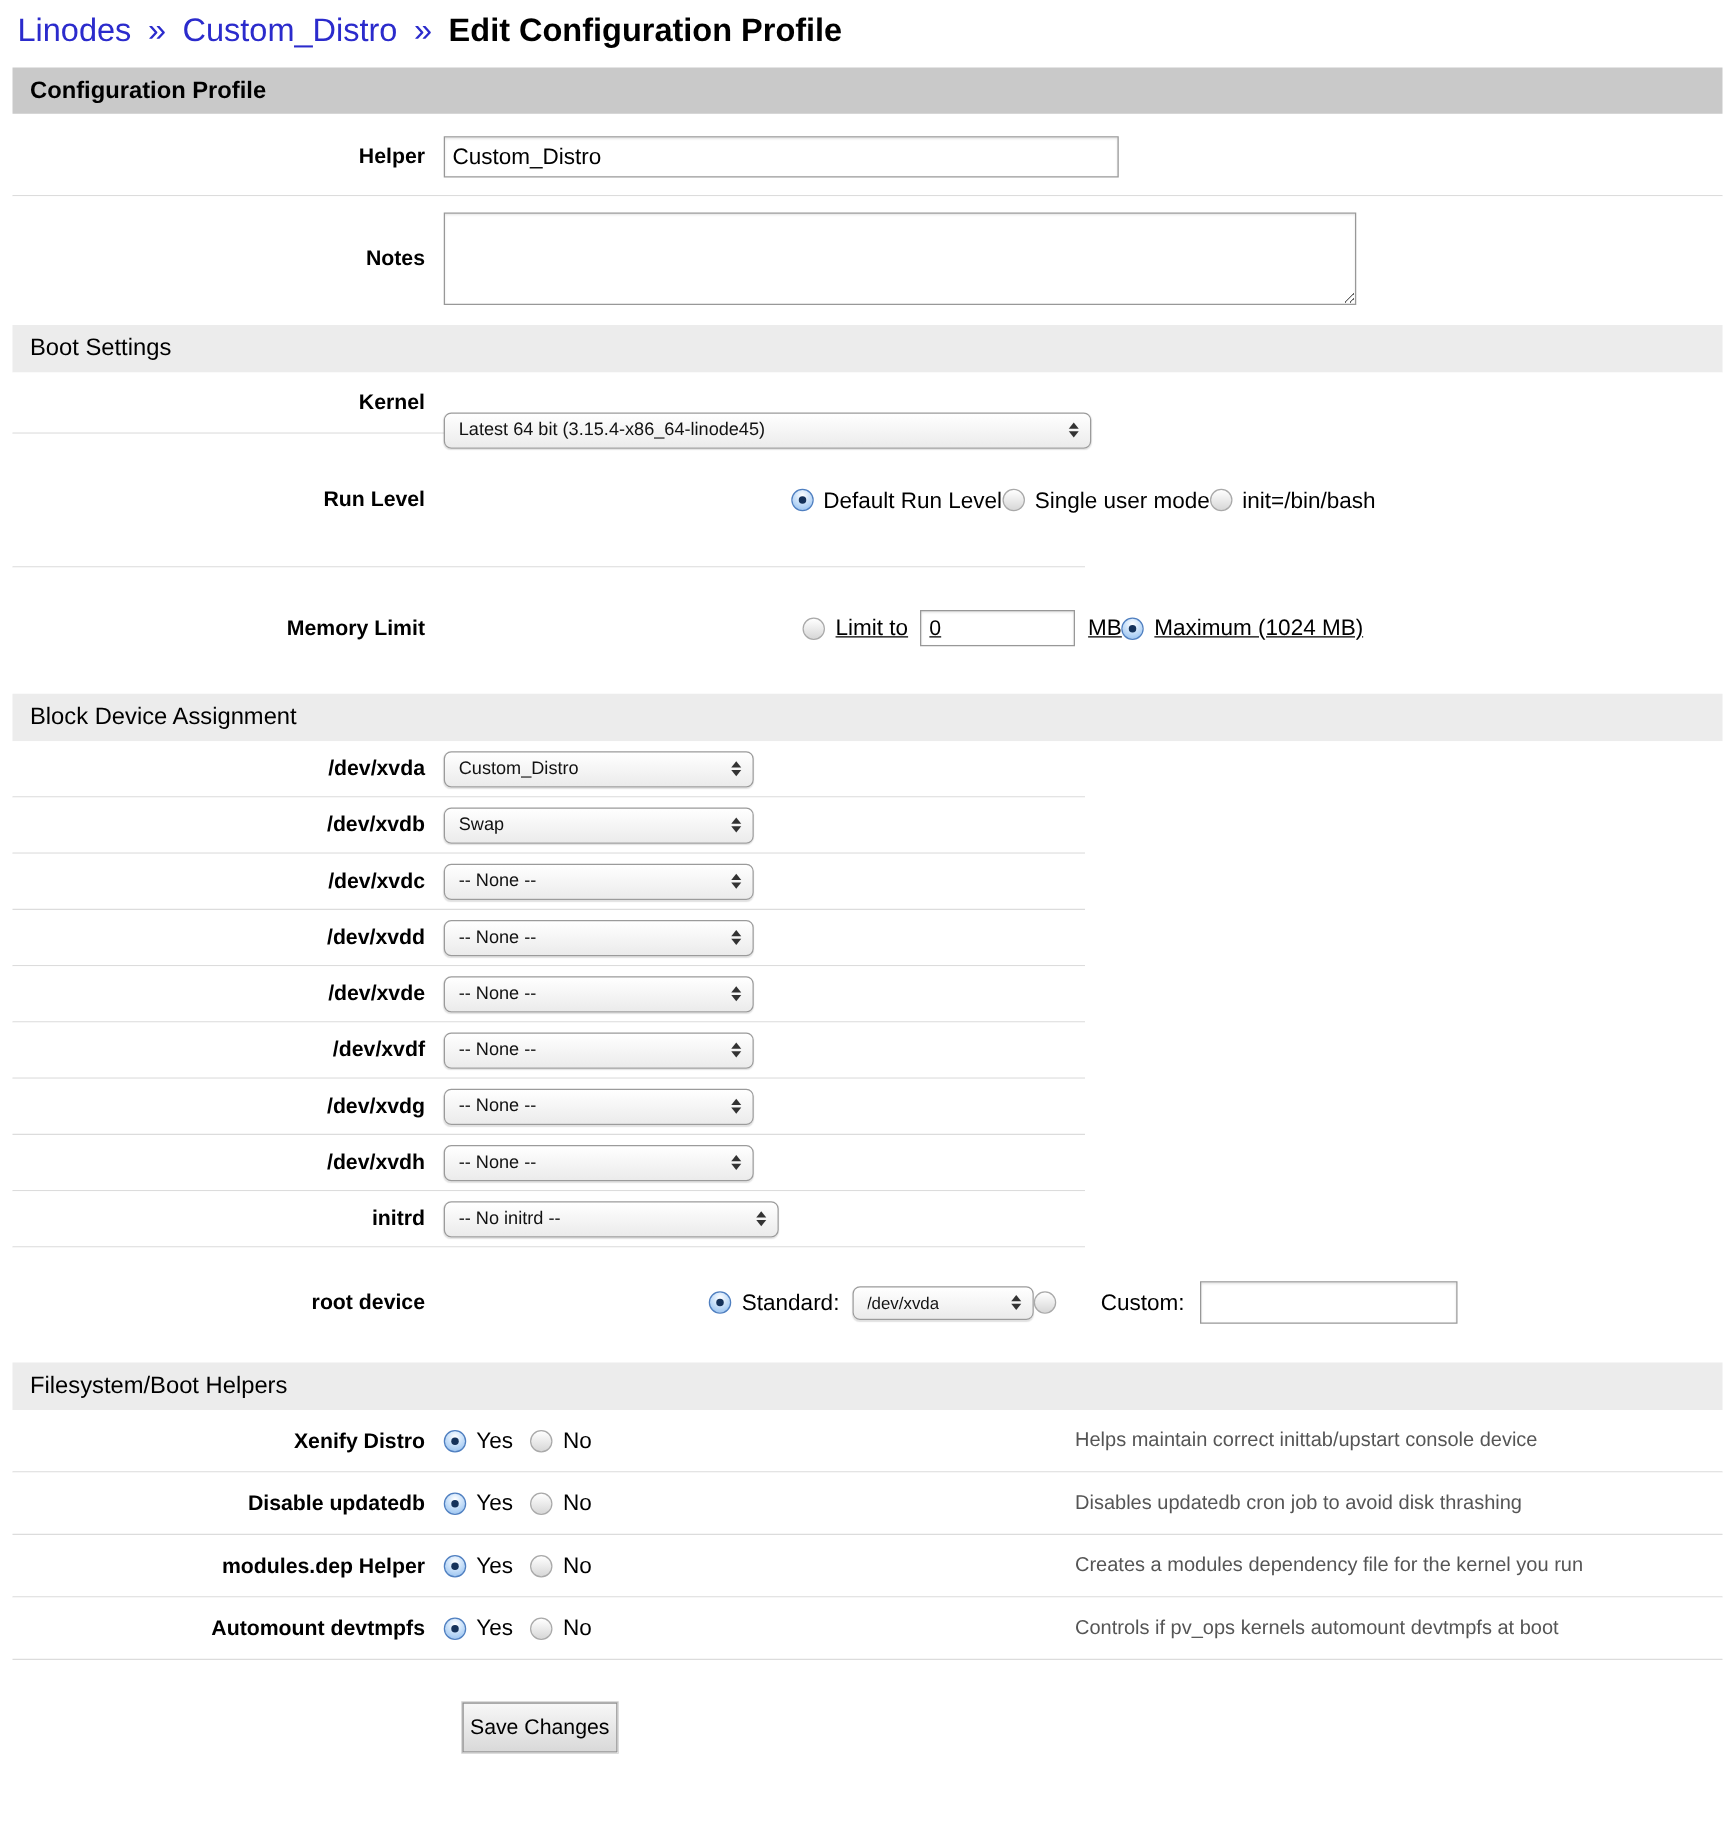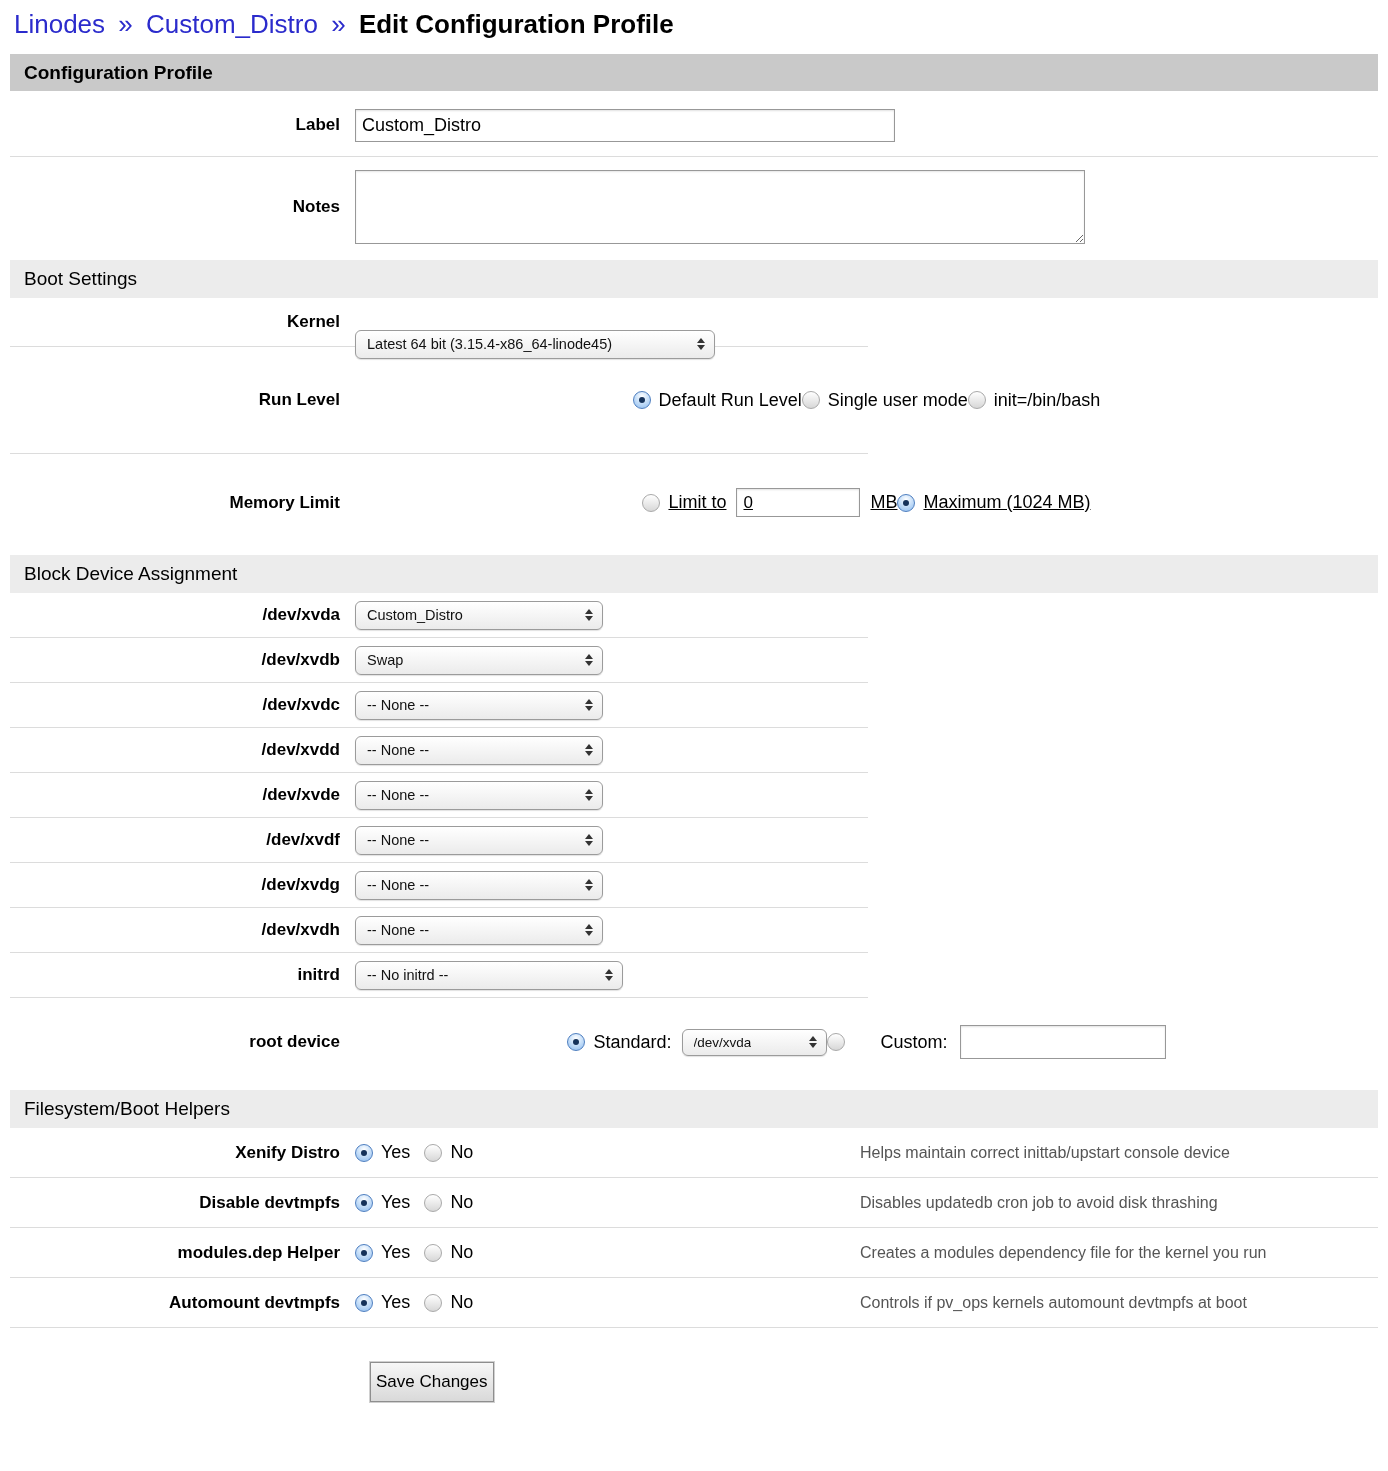--- a/index.html
+++ b/index.html
@@ -56,21 +56,21 @@
 
   
   .sel {
     display:inline-flex; align-items:center; cursor:pointer;
     height:29px; border:1px solid #9b9b9b; border-radius:6px;
     background:linear-gradient(#ffffff,#ebebeb);
     box-shadow:0 1px 1px rgba(0,0,0,0.12);
     padding:0 9px 0 11px; font-size:14.5px; color:#111;
   }
   .sel .sel-text { white-space:nowrap; overflow:hidden; }
-  .sel-kernel { width:360px;margin-top:44px; }
+  .sel-kernel { width:518px;margin-top:44px; }
   .sel-device { width:248px; }
   .sel-initrd { width:268px; }
   .sel-root   { width:145px; height:27px; font-size:13.5px; }
   .updown { display:inline-flex; flex-direction:column; gap:2px; margin-left:auto; padding-left:8px; }
   .updown i { display:block; width:0; height:0; border-left:4px solid transparent; border-right:4px solid transparent; }
   .updown .up   { border-bottom:5px solid #333; }
   .updown .down { border-top:5px solid #333; }
 
   
   .radio {
@@ -125,21 +125,21 @@
   <span class="crumb-sep">»</span>
   <span class="crumb-current">Edit Configuration Profile</span>
 </div>
 
 <div class="panel">
 
   <div class="panel-header">Configuration Profile</div>
 
 
   <div class="row row-label">
-    <div class="lbl">Label</div>
+    <div class="lbl">Helper</div>
     <div class="ctrl">
       <input type="text" class="tinput label-input" value="Custom_Distro" style="">
     </div>
   </div>
   <div class="sep-full"></div>
 
   <div class="row row-notes">
     <div class="lbl">Notes</div>
     <div class="ctrl">
       <textarea class="notes" style=""></textarea>
@@ -355,21 +355,21 @@
       <span class="radio on"></span>
       <span class="rlabel">Yes</span>
       <span class="radio"></span>
       <span class="rlabel">No</span>
     </div>
     <div class="helptext">Helps maintain correct inittab/upstart console device</div>
   </div>
   <div class="sep-full"></div>
 
   <div class="row row-helper">
-    <div class="lbl">Disable devtmpfs</div>
+    <div class="lbl">Disable updatedb</div>
     <div class="ctrl-fixed yn-group">
       <span class="radio on"></span>
       <span class="rlabel">Yes</span>
       <span class="radio"></span>
       <span class="rlabel">No</span>
     </div>
     <div class="helptext">Disables updatedb cron job to avoid disk thrashing</div>
   </div>
   <div class="sep-full"></div>
 

